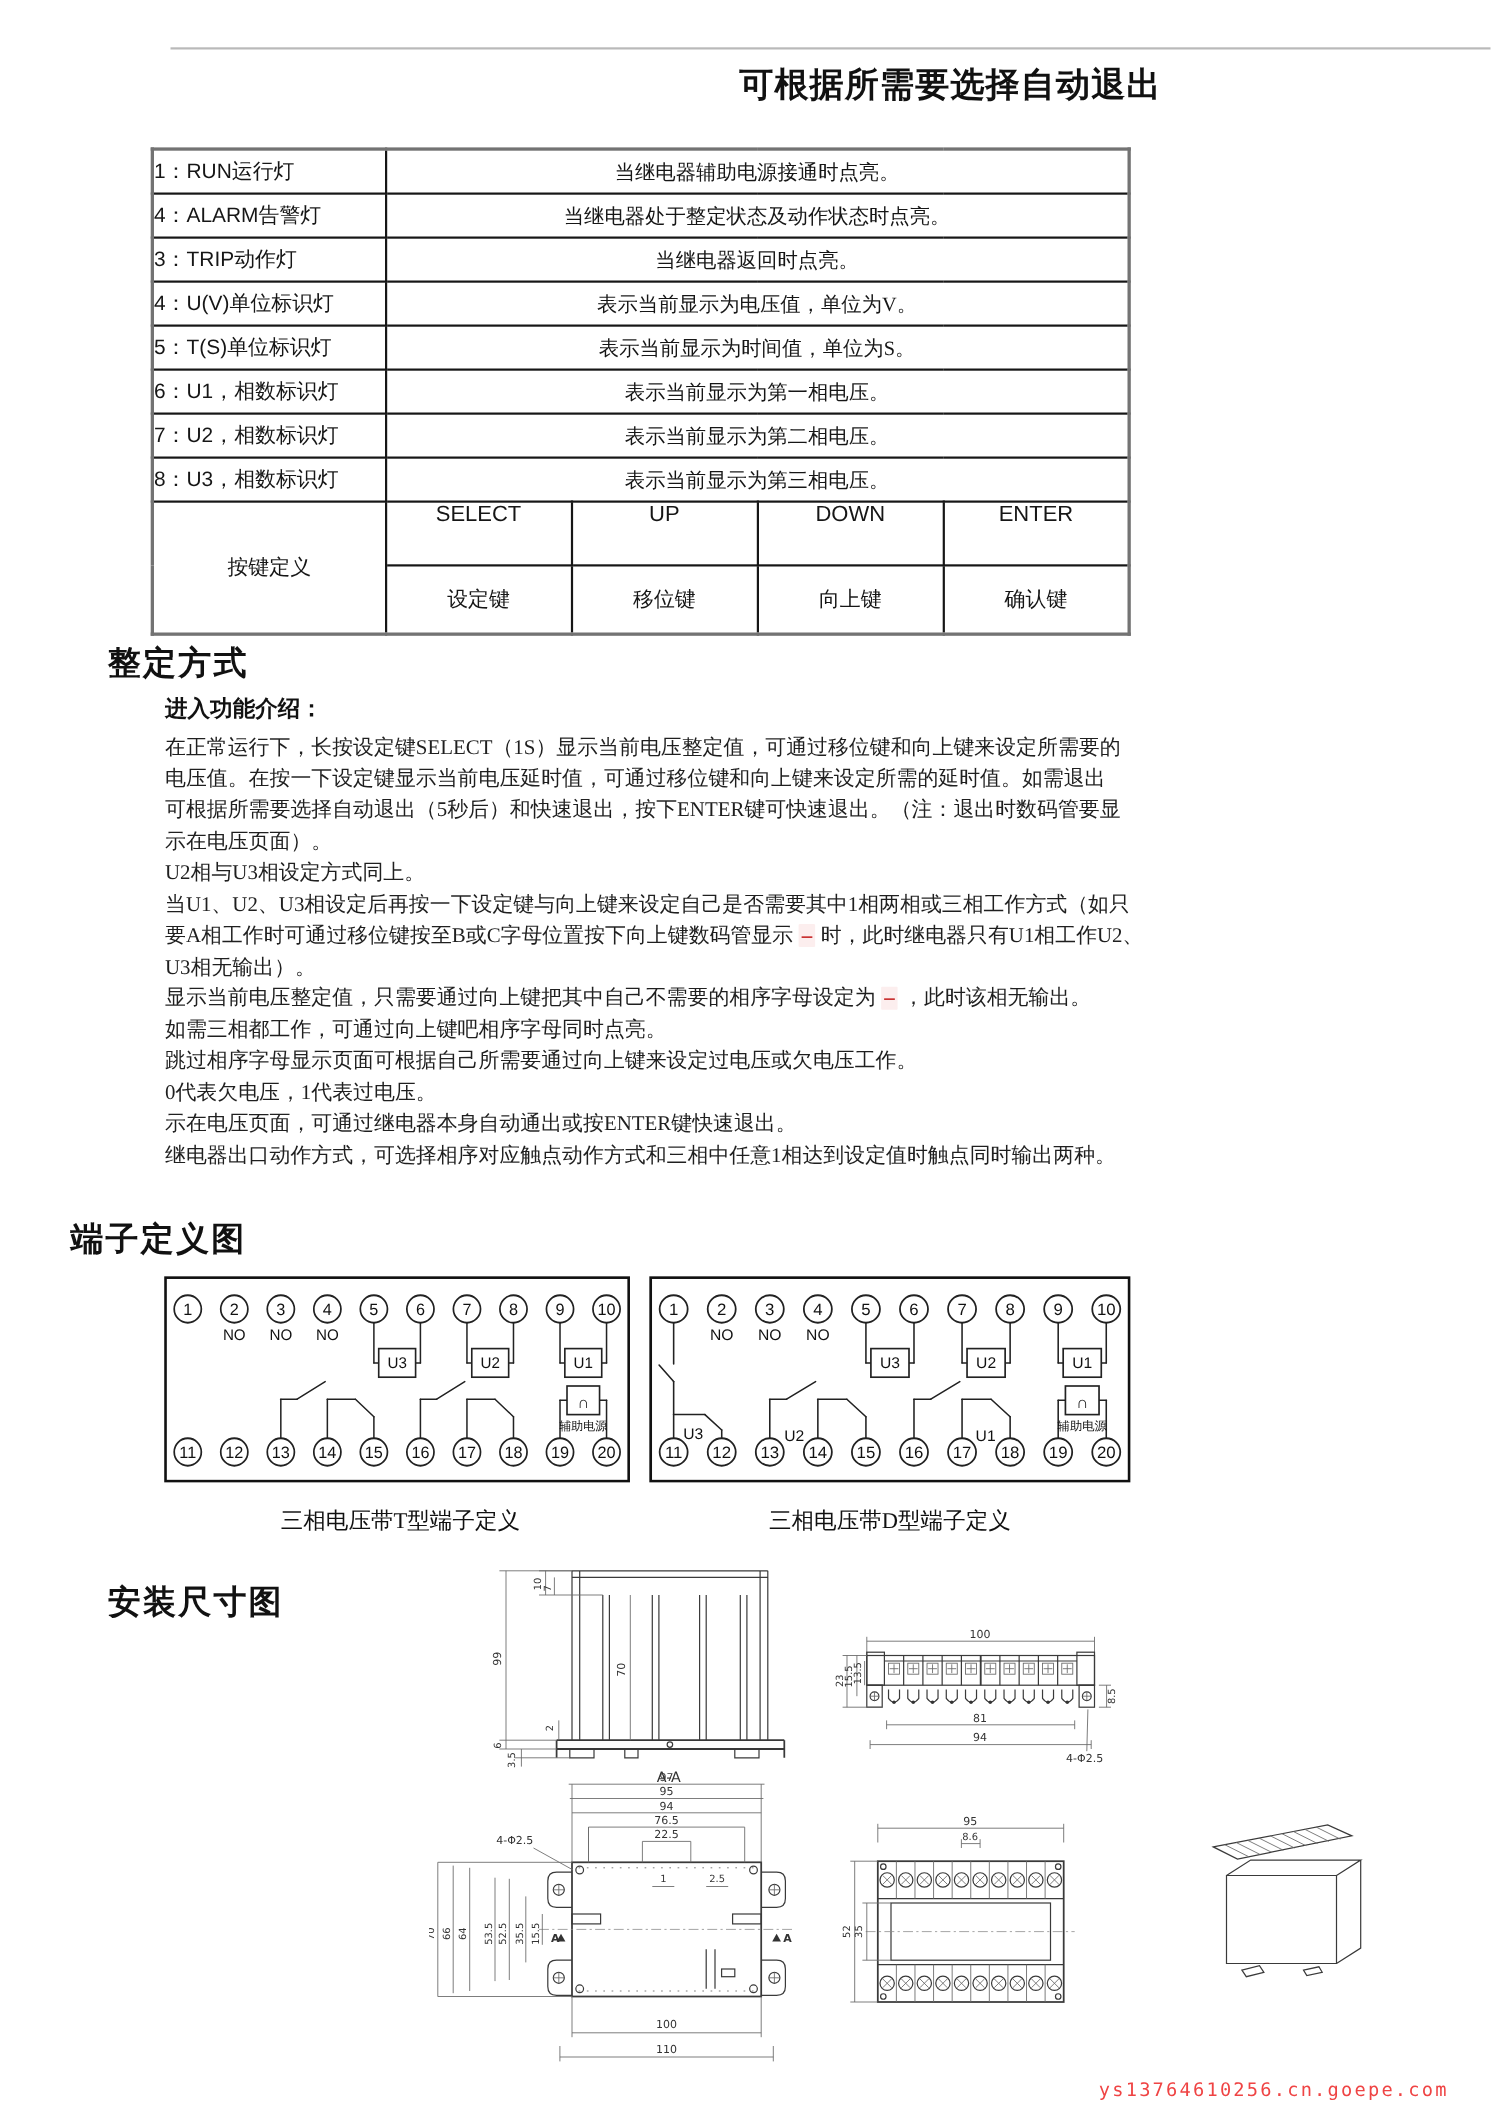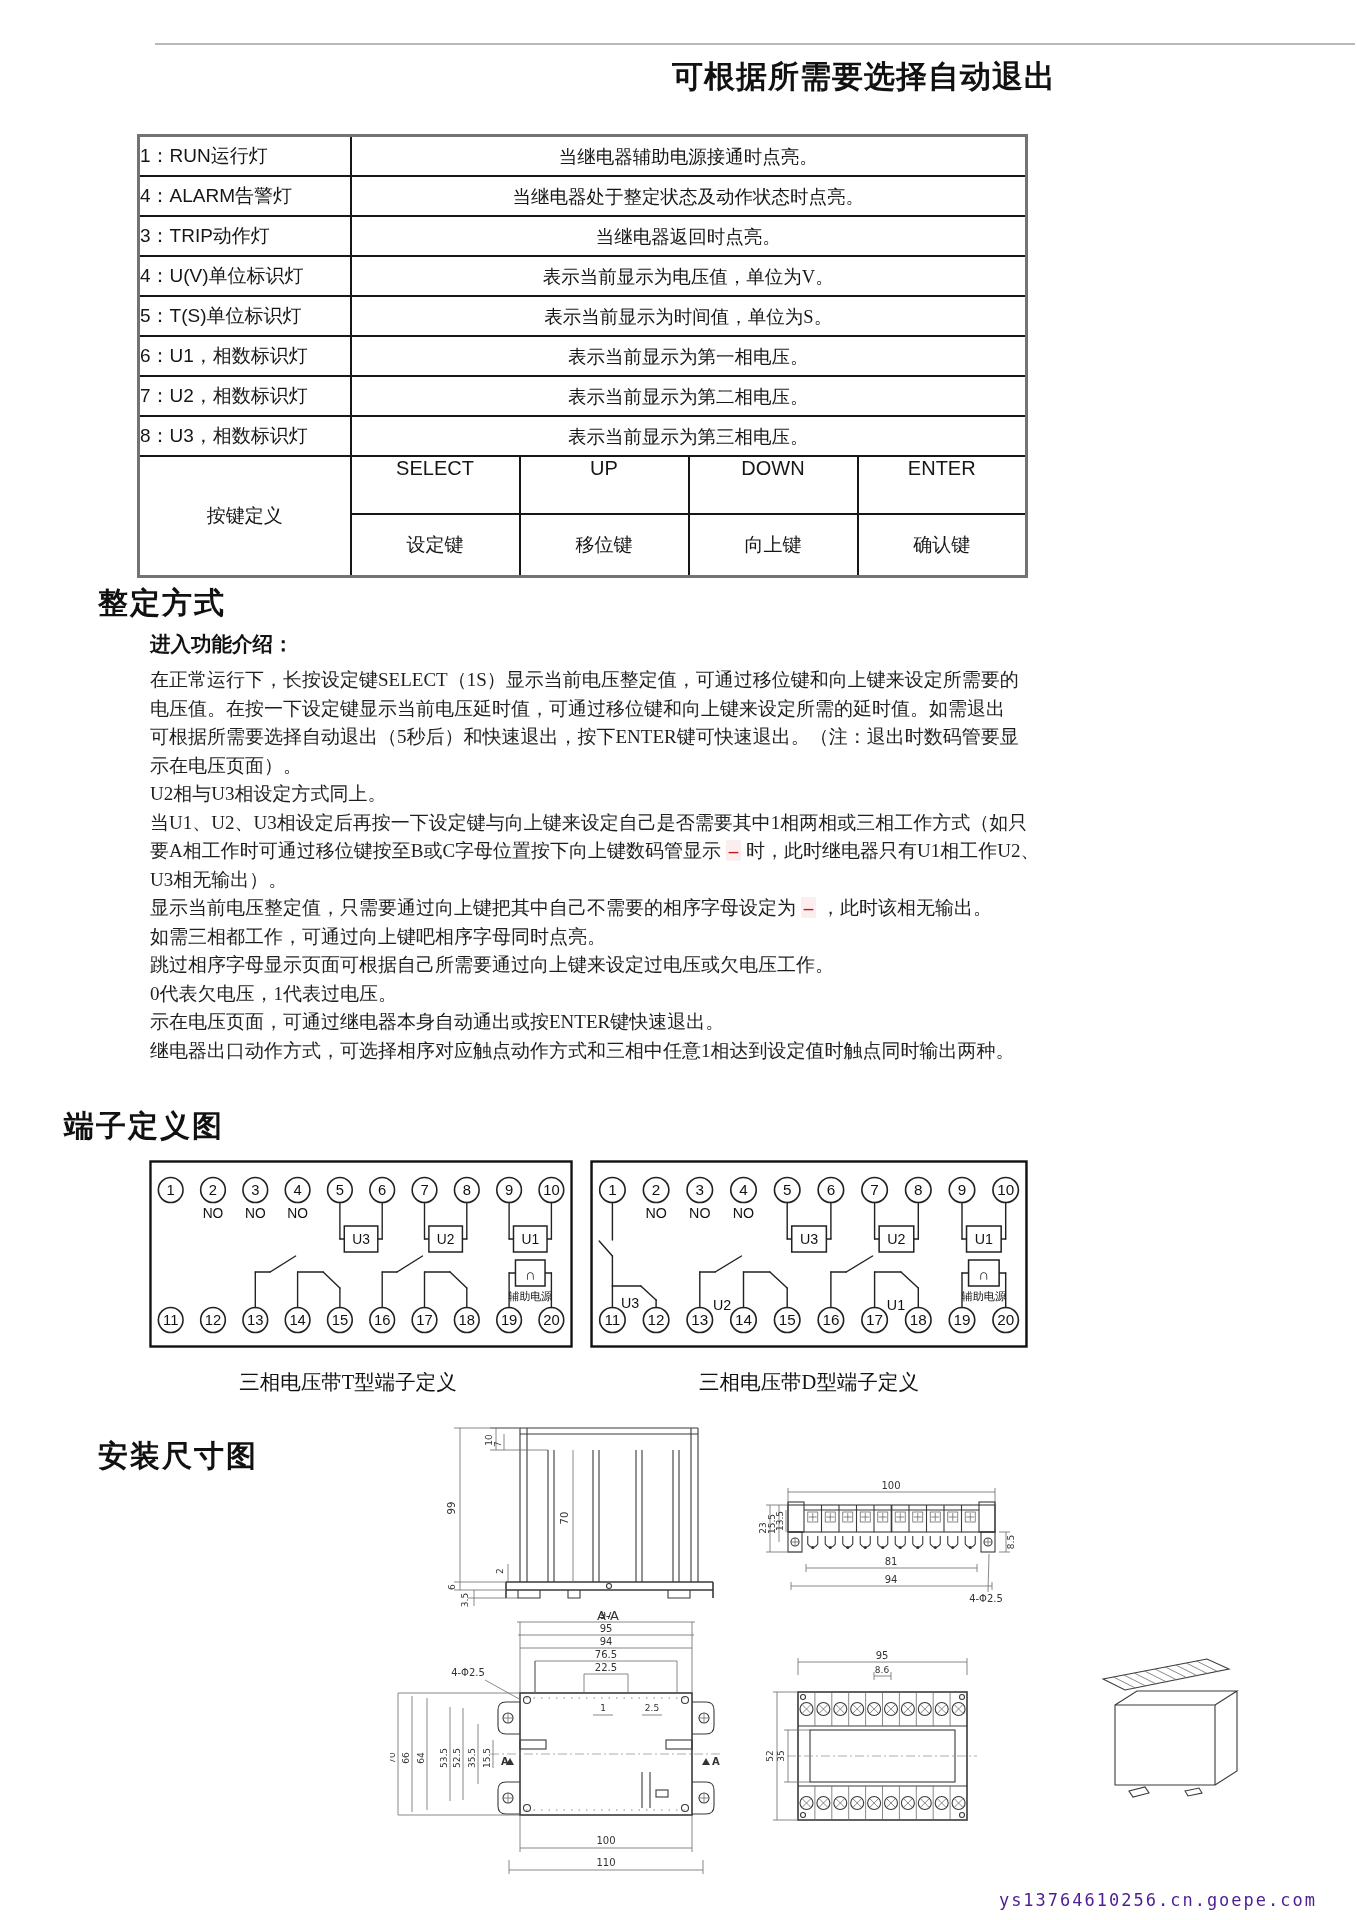--- a/index.html
+++ b/index.html
@@ -40,21 +40,21 @@
   .caption{top:1368px;text-align:center;font-family:"Liberation Serif",serif;
            font-size:20.5px;color:#111;}
   
   .dw{stroke:#3a3a3a;stroke-width:1.1;fill:none;}
   .dwb{stroke:#3a3a3a;stroke-width:1.6;fill:none;}
   .dm{stroke:#6b6b6b;stroke-width:0.8;fill:none;}
   .dashc{stroke:#8a8a8a;stroke-width:0.7;stroke-dasharray:9 3 2 3;fill:none;}
   .dt{font:10px "DejaVu Sans",sans-serif;fill:#333;}
   .dts{font:9px "DejaVu Sans",sans-serif;fill:#333;}
   .watermark{top:1890px;right:40px;font-family:"DejaVu Sans Mono",monospace;
-             font-size:17px;letter-spacing:2px;color:#4c1d95;}
+             font-size:17px;letter-spacing:2px;color:#ef4444;}
 </style>
 </head>
 <body>
 
 <div class="page">
 
   <div class="abs topline"></div>
 
   <div class="abs doc-title">可根据所需要选择自动退出</div>
 
@@ -310,21 +310,21 @@
       <line x1="22" y1="96" x2="22" y2="126" class="tl"></line>
       <line x1="22" y1="126" x2="22" y2="147.5" class="tl"></line>
       <line x1="22" y1="126" x2="49.900000000000006" y2="126" class="tl"></line>
       <line x1="49.900000000000006" y1="126" x2="64.9" y2="140" class="tl"></line>
       <line x1="64.9" y1="140" x2="64.9" y2="147.5" class="tl"></line>
       <text x="39.45" y="148" class="tlab" text-anchor="middle">U3</text>
       <text x="129.7" y="150" class="tlab" text-anchor="middle">U2</text>
       <text x="300.4" y="150" class="tlab" text-anchor="middle">U1</text>
     </svg>
 
-  <div class="abs caption" style="left:136px;width:424px;text-align:center;">三相电压带T型端子定义</div>
+  <div class="abs caption" style="left:152px;width:424px;text-align:center;">三相电压带T型端子定义</div>
   <div class="abs caption" style="left:590px;width:438px;">三相电压带D型端子定义</div>
 
   <div class="abs h1" style="left:98px;top:1436px;">安装尺寸图</div>
 
   <svg class="abs" id="sv-side" viewBox="0 0 350 220" style="left:368px;top:1420px;width:350px;height:220px;">
     <path class="dw" d="M152,8 H330 M152,8 V162 M159,8 V162 M323,8 V162 M330,8 V162 M152,14 H330"></path>
     <path class="dw" d="M180,30 V162 M186,30 V162 M225,30 V162 M231,30 V162 M268,30 V162 M274,30 V162 M305,30 V162 M311,30 V162"></path>
     <path class="dwb" d="M138,162 H345 M138,170 H345 M138,162 V178 M345,162 V178"></path>
     <path class="dw" d="M150,170 V178 H172 V170 M200,170 V178 H212 V170 M300,170 V178 H322 V170"></path>
     <circle class="dw" cx="241" cy="166" r="2.5"></circle>

